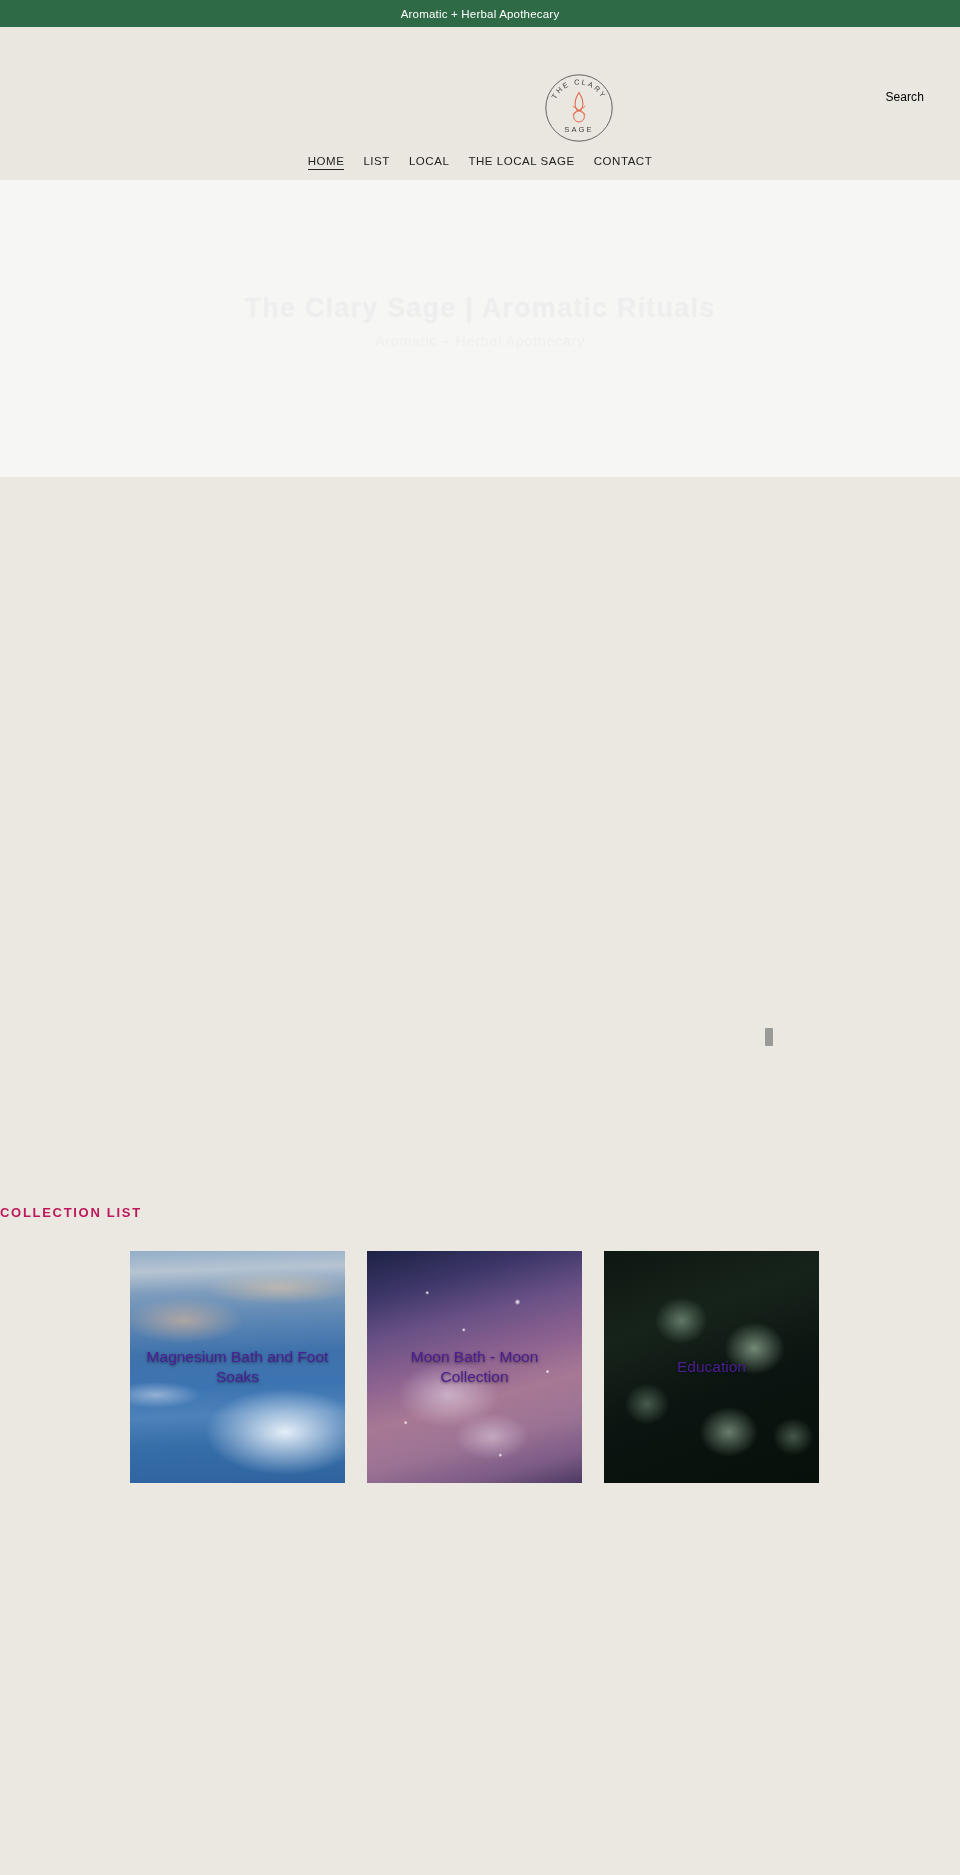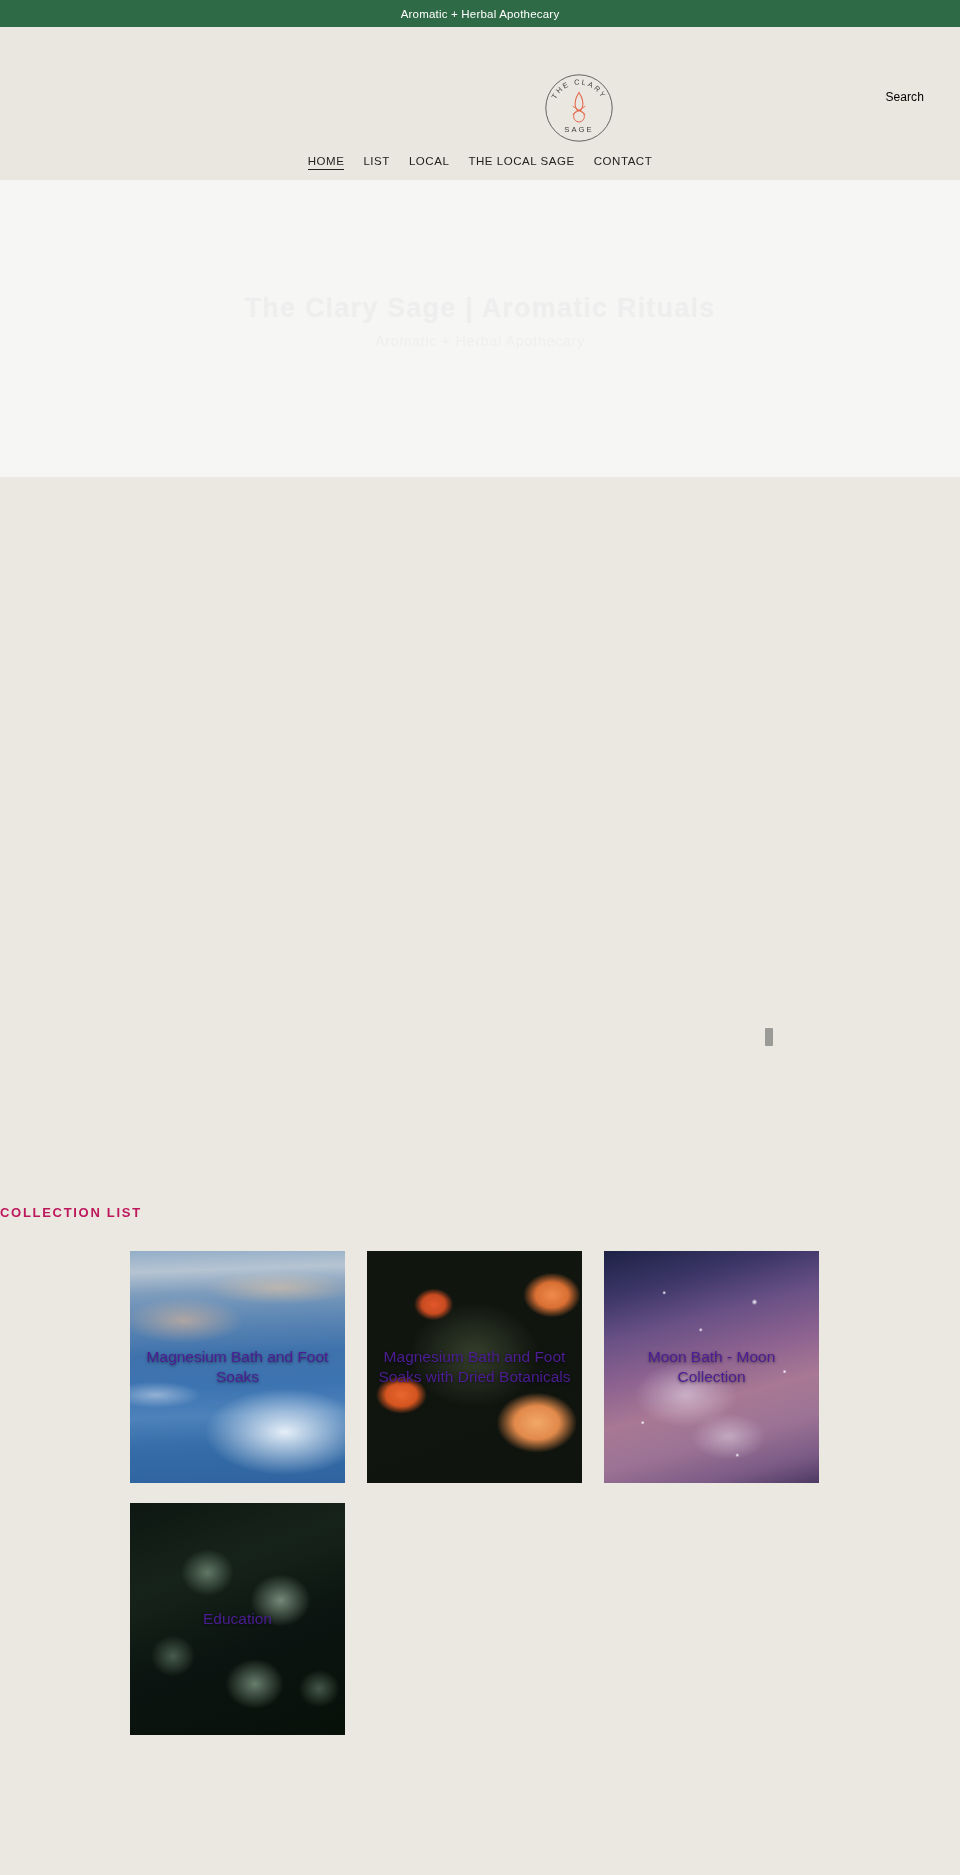--- a/index.html
+++ b/index.html
@@ -277,24 +277,20 @@
 <section class="collections">
   <h2 class="collections-heading">COLLECTION LIST</h2>
 
   <div class="collection-grid">
 
     <a class="collection-card">
       <span class="card-img img-ice"></span>
       <span class="card-title">Magnesium Bath and Foot Soaks</span>
     </a>
 
-    <a class="collection-card">
-      <span class="card-img img-roses"></span>
-      <span class="card-title">Magnesium Bath and Foot Soaks with Dried Botanicals</span>
-    </a>
 
     <a class="collection-card">
       <span class="card-img img-galaxy"></span>
       <span class="card-title">Moon Bath - Moon Collection</span>
     </a>
 
 
     <a class="collection-card">
       <span class="card-img img-leaves"></span>
       <span class="card-title">Education</span>

